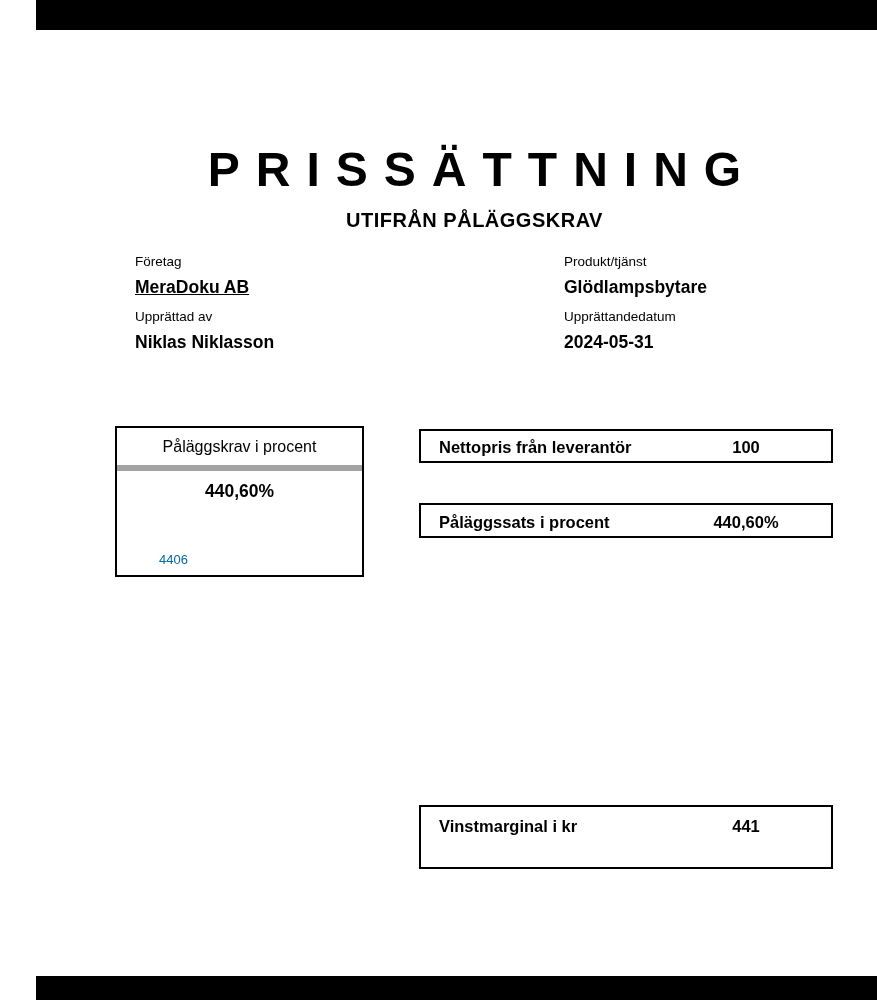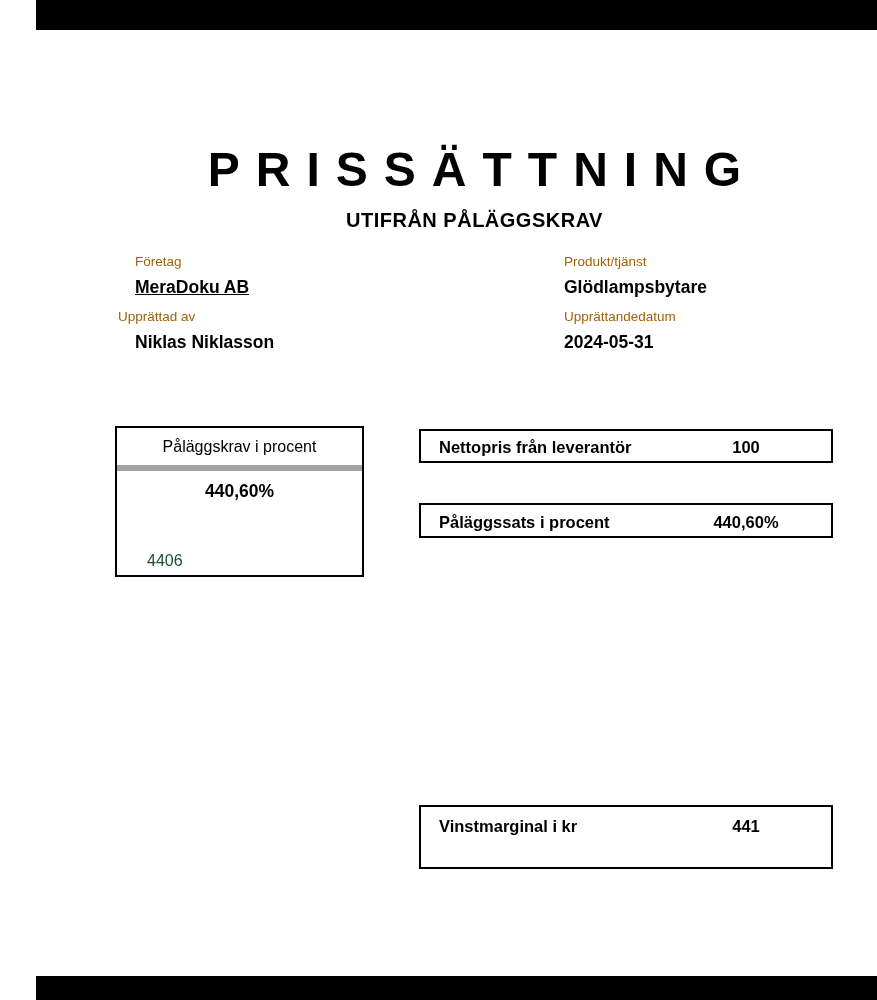--- a/index.html
+++ b/index.html
@@ -18,45 +18,45 @@
     position:absolute;top:142px;left:0;width:877px;text-align:center;
     font-size:48px;font-weight:bold;letter-spacing:16px;padding-left:16px;
     box-sizing:border-box;white-space:nowrap;
   }
   #page-subtitle{
     position:absolute;top:209px;left:0;width:877px;text-align:center;
     font-size:20px;font-weight:bold;letter-spacing:0.5px;white-space:nowrap;
   }
 
   
-  .meta-label{position:absolute;font-size:13.5px;font-weight:normal;color:#a16207;white-space:nowrap;}
+  .meta-label{position:absolute;font-size:13.5px;font-weight:normal;color:#000000;white-space:nowrap;}
   .meta-value{position:absolute;font-size:17.5px;font-weight:bold;white-space:nowrap;}
   #meta-company-label{left:99px;top:254px;}
   #meta-company-value{left:99px;top:277px;text-decoration:underline;}
-  #meta-author-label{left:82px;top:309px;}
+  #meta-author-label{left:99px;top:309px;}
   #meta-author-value{left:99px;top:332px;}
   #meta-product-label{left:528px;top:254px;}
   #meta-product-value{left:528px;top:277px;}
   #meta-date-label{left:528px;top:309px;}
   #meta-date-value{left:528px;top:332px;}
 
   
   .box{position:absolute;border:2px solid #000;box-sizing:border-box;background:#fff;}
 
   #markup-box{left:79px;top:426px;width:249px;height:151px;}
   #markup-box .box-header{
     height:37px;line-height:37px;border-bottom:6px solid #a3a3a3;
     text-align:center;font-size:16px;font-weight:normal;white-space:nowrap;
   }
   #markup-box .box-value{
     position:absolute;top:53px;left:0;width:100%;text-align:center;
     font-size:17.5px;font-weight:bold;
   }
   #markup-box .box-footnote{
-    position:absolute;left:30px;top:124px;font-size:16px;font-weight:normal;color:#14532d;
+    position:absolute;left:42px;top:124px;font-size:13px;font-weight:normal;color:#0369a1;
   }
 
   .calc-box{left:383px;width:414px;}
   #calc-box-0{top:429px;height:34px;}
   #calc-box-1{top:503px;height:35px;}
   #calc-box-2{top:577px;height:193px;}
   #calc-box-3{top:805px;height:64px;padding-left:39px;}
 
   .calc-row{position:absolute;left:0;width:100%;height:20px;}
   .row-label{position:absolute;left:18px;top:0;font-size:16.5px;font-weight:bold;white-space:nowrap;text-align:right;}

